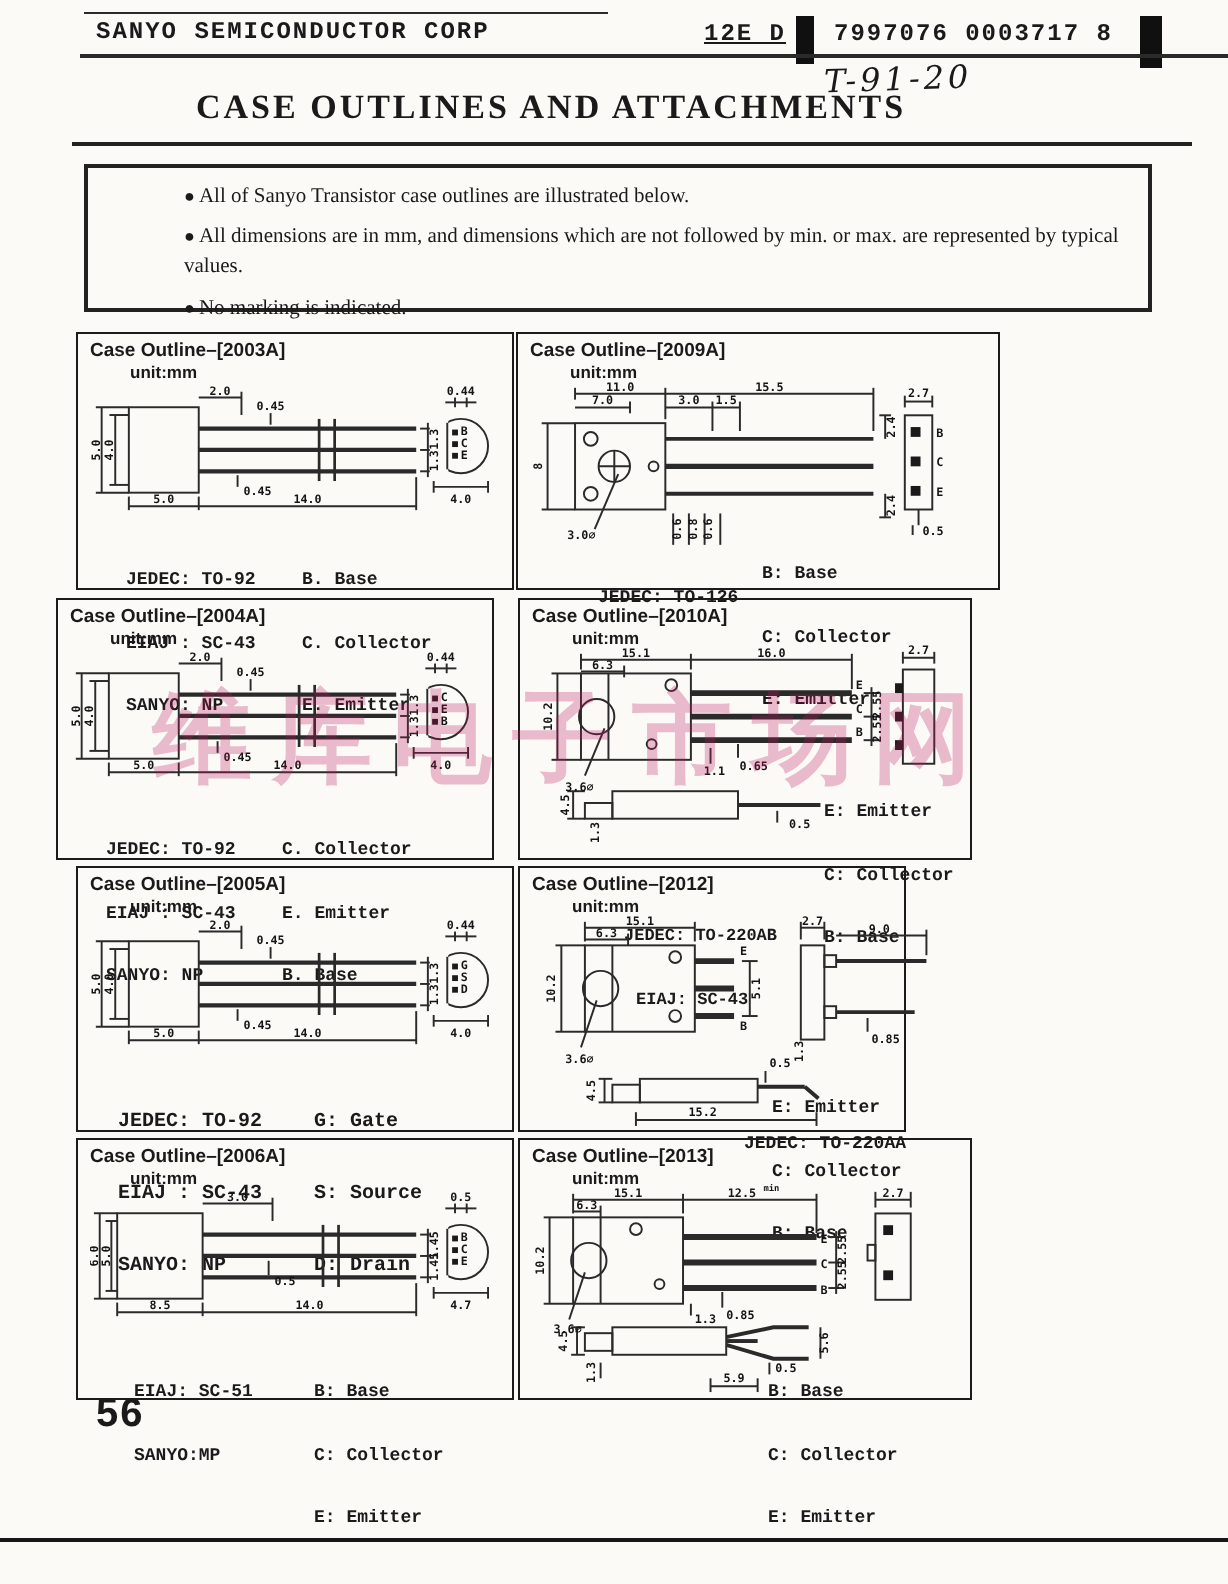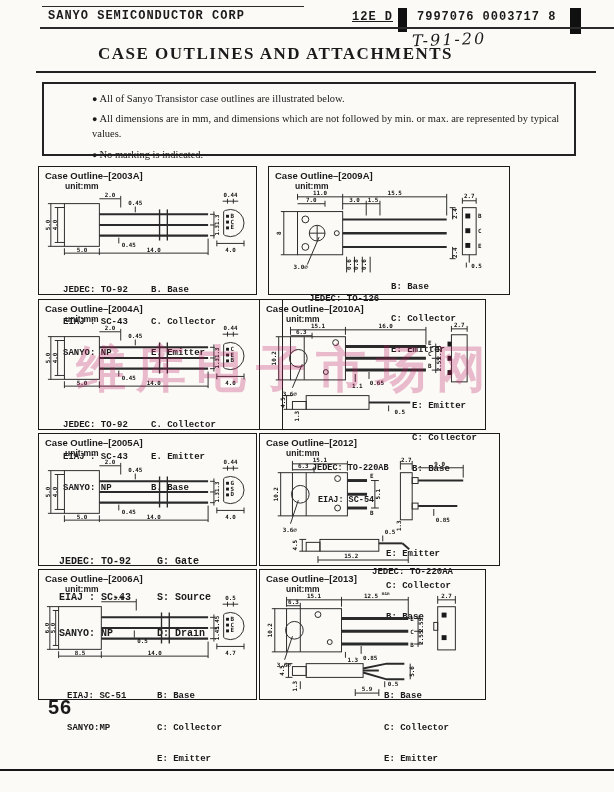--- a/index.html
+++ b/index.html
@@ -127,21 +127,21 @@
       <div>EIAJ : SC-43</div>
       <div>SANYO: NP</div>
     </div>
     <div class="pins" style="left:112px;top:97px">
       <div>B. Base</div>
       <div>C. Collector</div>
       <div>E. Emitter</div>
     </div>
   </div>
 
-  <div class="obox" style="left:268px;top:166px;width:242px;height:129px">
+  <div class="obox" style="left:258px;top:166px;width:242px;height:129px">
     <div class="ob-title">Case Outline–[2009A]</div>
     <div class="ob-unit">unit:mm</div>
     <svg class="draw" style="left:3px;top:22px;width:212px" viewBox="0 -3 216 100">
       <g stroke="#2a2a2a" stroke-width="1" fill="none">
         <rect x="26" y="20" width="46" height="44"></rect>
         <circle cx="34" cy="28" r="3.5"></circle>
           <circle cx="34" cy="56" r="3.5"></circle>
         <circle cx="46" cy="42" r="8"></circle>
           <line x1="38" y1="42" x2="54" y2="42"></line>
           <line x1="46" y1="34" x2="46" y2="50"></line>
@@ -204,21 +204,21 @@
     <div class="std" style="left:40px;top:106px">
       <div>JEDEC: TO-126</div>
     </div>
     <div class="pins" style="left:122px;top:94px">
       <div>B: Base</div>
       <div>C: Collector</div>
       <div>E: Emitter</div>
     </div>
   </div>
 
-  <div class="obox" style="left:38px;top:299px;width:245px;height:131px">
+  <div class="obox" style="left:28px;top:299px;width:219px;height:131px">
     <div class="ob-title">Case Outline–[2004A]</div>
     <div class="ob-unit">unit:mm</div>
     <svg class="draw" style="left:6px;top:24px;width:200px" viewBox="0 -3 206 75">
       <g stroke="#2a2a2a" stroke-width="1" fill="none">
         <line x1="3" y1="10" x2="20" y2="10"></line>
           <line x1="3" y1="54" x2="20" y2="54"></line>
           <line x1="6" y1="10" x2="6" y2="54"></line>
         <line x1="10" y1="14" x2="20" y2="14"></line>
           <line x1="10" y1="50" x2="20" y2="50"></line>
           <line x1="13" y1="14" x2="13" y2="50"></line>
@@ -348,21 +348,21 @@
       <text x="168" y="32">C</text>
       <text x="168" y="44">B</text>
     </svg>
     <div class="pins" style="left:152px;top:80px">
       <div>E: Emitter</div>
       <div>C: Collector</div>
       <div>B: Base</div>
     </div>
     <div class="std small" style="left:52px;top:110px">
       <div>JEDEC: TO-220AB</div>
-      <div style="margin-left:6px">EIAJ: SC-54</div>
+      <div style="margin-left:6px">EIAJ: SC-43</div>
     </div>
   </div>
 
   <div class="obox" style="left:38px;top:433px;width:219px;height:133px">
     <div class="ob-title">Case Outline–[2005A]</div>
     <div class="ob-unit">unit:mm</div>
     <svg class="draw" style="left:6px;top:24px;width:200px" viewBox="0 -3 206 75">
       <g stroke="#2a2a2a" stroke-width="1" fill="none">
         <line x1="3" y1="10" x2="20" y2="10"></line>
           <line x1="3" y1="54" x2="20" y2="54"></line>
@@ -425,21 +425,21 @@
       <div>EIAJ : SC-43</div>
       <div>SANYO: NP</div>
     </div>
     <div class="pins big" style="left:118px;top:98px">
       <div>G: Gate</div>
       <div>S: Source</div>
       <div>D: Drain</div>
     </div>
   </div>
 
-  <div class="obox" style="left:259px;top:433px;width:241px;height:133px">
+  <div class="obox" style="left:259px;top:433px;width:194px;height:133px">
     <div class="ob-title">Case Outline–[2012]</div>
     <div class="ob-unit">unit:mm</div>
     <svg class="draw" style="left:3px;top:22px;width:212px" viewBox="0 -3 216 110">
       <g stroke="#2a2a2a" stroke-width="1" fill="none">
         <line x1="30" y1="2" x2="30" y2="12"></line>
           <line x1="86" y1="2" x2="86" y2="12"></line>
           <line x1="30" y1="5" x2="86" y2="5"></line>
         <line x1="52" y1="8" x2="52" y2="14"></line>
           <line x1="30" y1="11" x2="52" y2="11"></line>
         <line x1="15" y1="14" x2="30" y2="14"></line>

